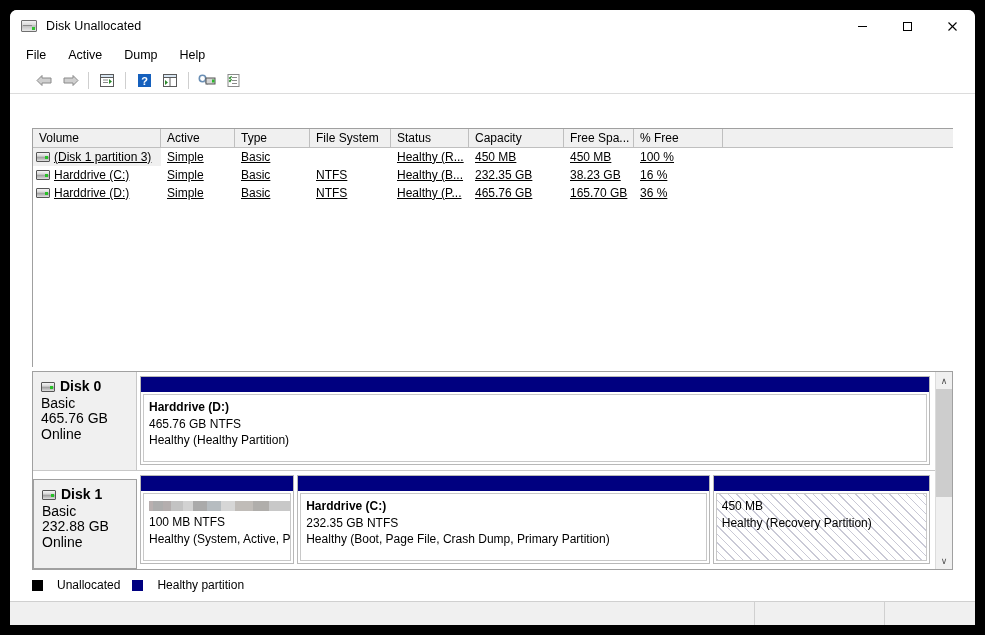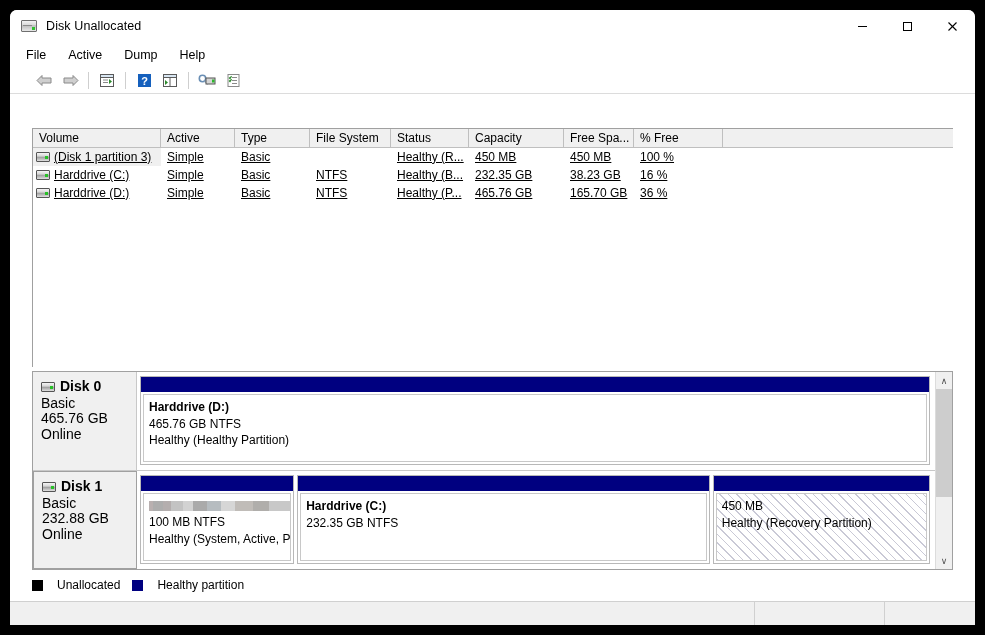--- a/index.html
+++ b/index.html
@@ -216,21 +216,21 @@
     color: #000;
     line-height: 15.5px;
   }
   .diskinfo .dname {
     font-weight: bold;
     display: flex;
     align-items: center;
     gap: 5px;
     margin-bottom: 1px;
   }
-  .diskinfo.selected { border: 1px solid #a0a0a0; }
+  .diskinfo.selected { border: 1px solid #a0a0a0; margin-top: 8px; }
   .partbar {
     flex: 1 1 auto;
     display: flex;
     padding: 4px 5px 5px 3px;
     gap: 3px;
     overflow: hidden;
   }
   .part {
     display: flex;
     flex-direction: column;
@@ -529,20 +529,21 @@
               <div class="redacted"></div>
               <div>100 MB NTFS</div>
               <div>Healthy (System, Active, P</div>
             </div>
           </div>
           <div class="part" style="flex:410 1 0">
             <div class="part-cap"></div>
             <div class="part-body">
               <div class="part-title">Harddrive  (C:)</div>
               <div>232.35 GB NTFS</div>
+              <div>Healthy (Boot, Page File, Crash Dump, Primary Partition)</div>
             </div>
           </div>
           <div class="part" style="flex:215 1 0">
             <div class="part-cap"></div>
             <div class="part-body hatched">
               <div class="part-title"></div>
               <div>450 MB</div>
               <div>Healthy (Recovery Partition)</div>
             </div>
           </div>

